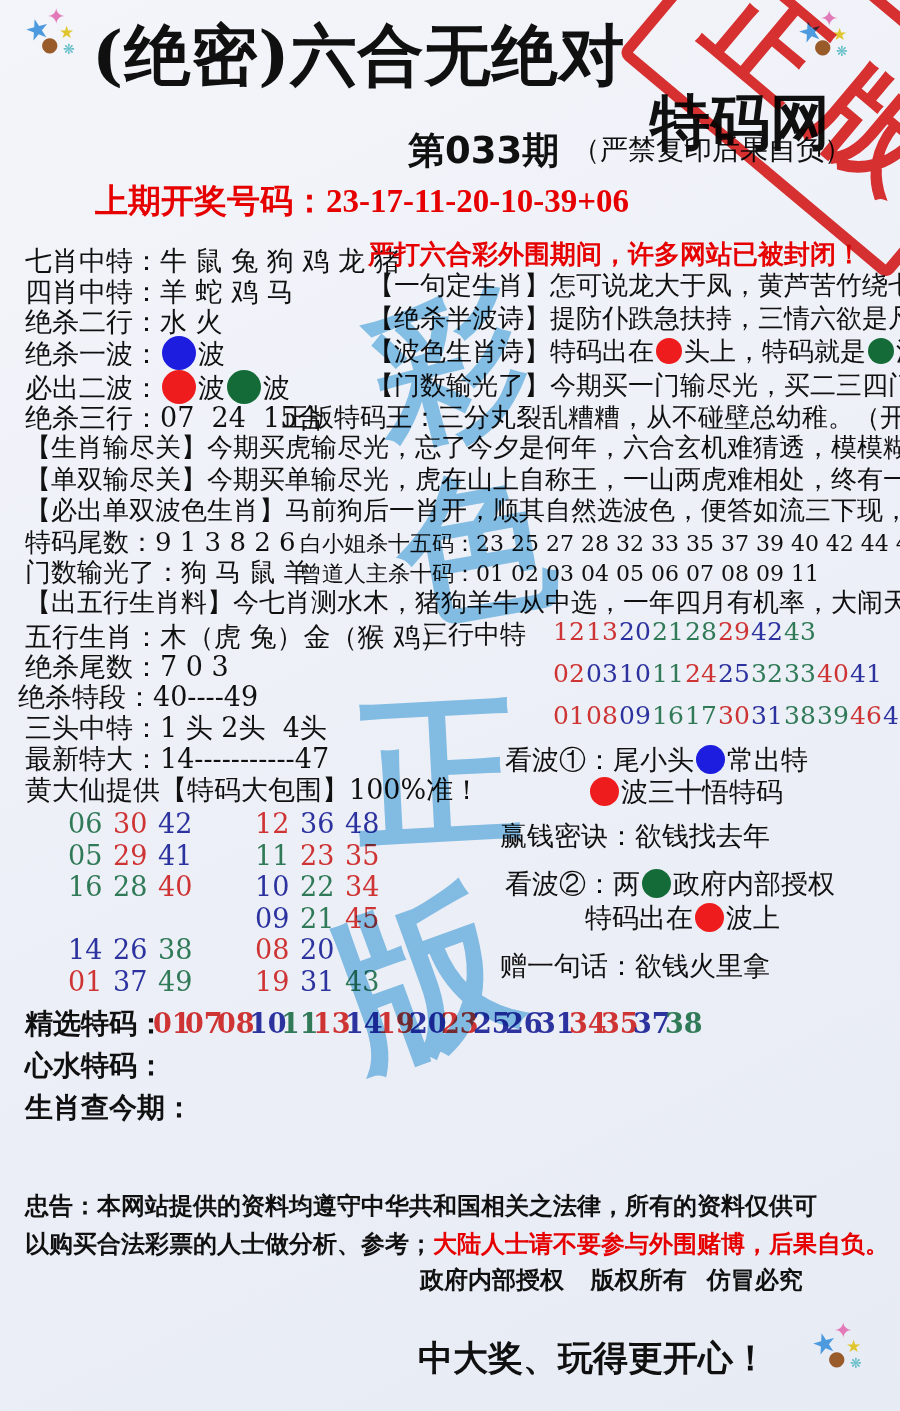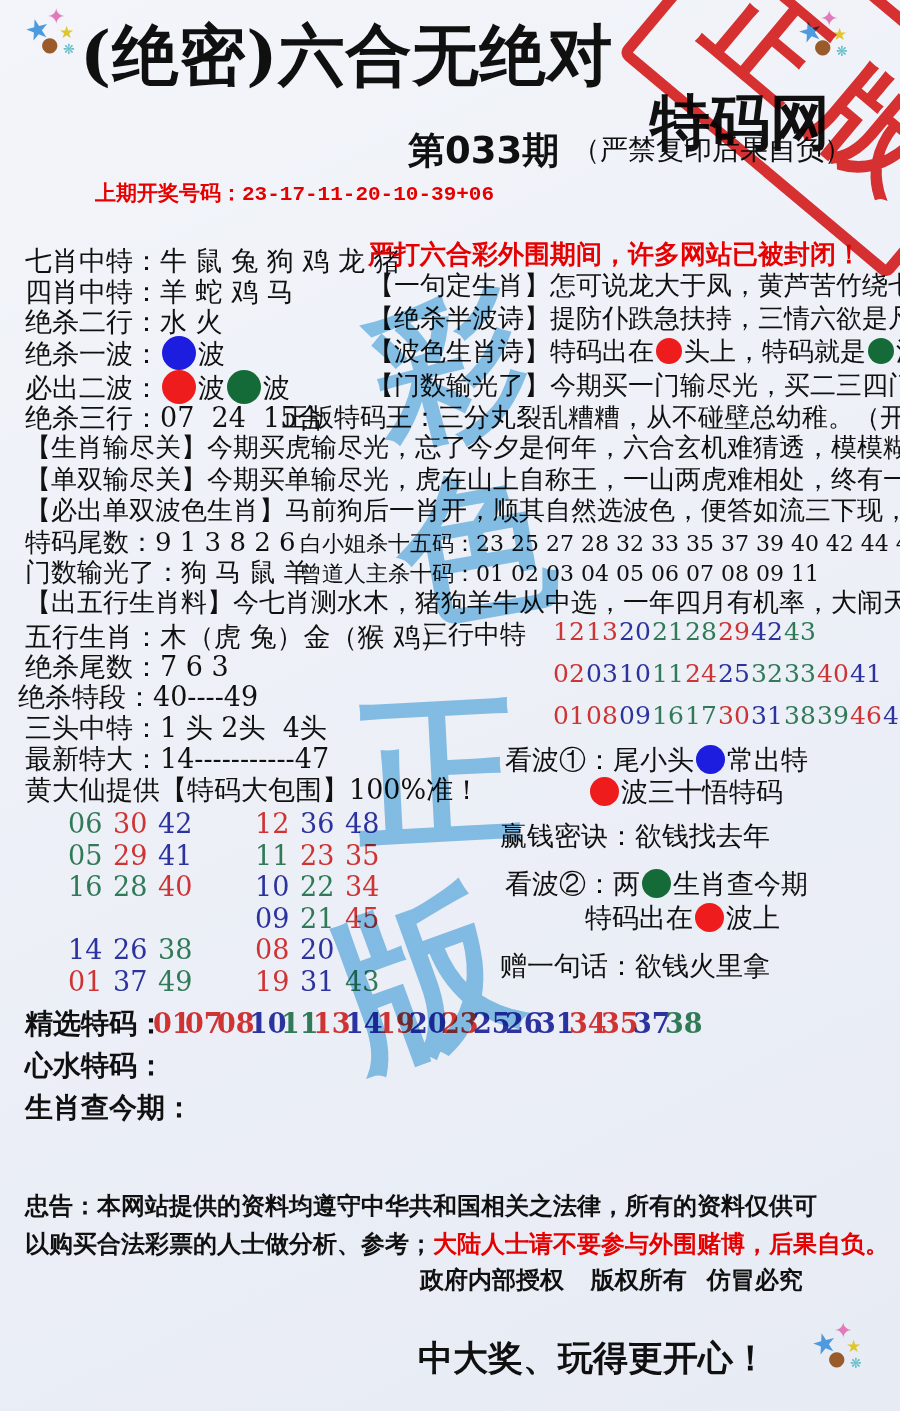--- a/index.html
+++ b/index.html
@@ -12,21 +12,21 @@
   .red{color:#e60000;}
   .t27{font-size:27px;}
   .t26{font-size:26px;}
   .t22{font-size:22px;}
 
   
   .title{font-size:66px;font-weight:600;letter-spacing:1px;}
   .site{font-size:60px;font-weight:600;}
   .issue{font-size:37px;font-weight:bold;font-family:"DejaVu Sans","Liberation Sans",sans-serif;}
   .nocopy{font-size:28px;}
-  .lastdraw{font-size:21px;font-weight:bold;color:#e60000;font-family:Liberation Mono, monospace;}
+  .lastdraw{font-size:33px;font-weight:bold;color:#e60000;font-family:Liberation Serif, serif;}
 
   
   .num{display:inline-block;}
   .cr{color:#cf3434;} .cb{color:#2c339f;} .cg{color:#317a58;}
 
   
   .ball{display:inline-block;width:26px;height:26px;border-radius:50%;vertical-align:-4px;margin:0 2px;}
   .ball.r{background:#ee1c1c;} .ball.b{background:#1d1ddf;} .ball.g{background:#156b38;}
   .bigball .ball{width:34px;height:34px;vertical-align:-7px;}
   .kanbo .ball{width:29px;height:29px;vertical-align:-5px;}
@@ -92,21 +92,21 @@
       <span>❋</span>
     </div>
   <div class="confetti" style="left:812px;top:1322px;">
       <span>★</span>
       <span>✦</span>
       <span>●</span>
       <span>★</span>
       <span>❋</span>
     </div>
 
-  <div class="abs title" style="left:80px;top:18px;">(绝密)六合无绝对</div>
+  <div class="abs title" style="left:92px;top:18px;">(绝密)六合无绝对</div>
   <div class="abs site" style="left:650px;top:88px;">特码网</div>
   <div class="abs issue" style="left:408px;top:130px;">第033期</div>
   <div class="abs nocopy" style="left:572px;top:134px;">（严禁复印后果自负）</div>
   <div class="abs lastdraw" style="left:95px;top:183px;">上期开奖号码：23-17-11-20-10-39+06</div>
 
   <div class="stamp">
     <span>正</span>
     <span>版</span>
   </div>
 
@@ -127,33 +127,33 @@
   <div class="abs t26" style="left:25px;top:433px;">【生肖输尽关】今期买虎输尽光，忘了今夕是何年，六合玄机难猜透，模模糊糊盲目下。（共）</div>
   <div class="abs t26" style="left:25px;top:465px;">【单双输尽关】今期买单输尽光，虎在山上自称王，一山两虎难相处，终有一死或一伤。（桑）</div>
   <div class="abs t26" style="left:25px;top:496px;">【必出单双波色生肖】马前狗后一肖开，顺其自然选波色，便答如流三下现，大眼金睛是老猴。</div>
   <div class="abs t26" style="left:25px;top:528px;">特码尾数：9 1 3 8 2 6</div>
   <div class="abs t22" style="left:300px;top:531px;">白小姐杀十五码：23 25 27 28 32 33 35 37 39 40 42 44 45 47 49</div>
   <div class="abs t26" style="left:25px;top:558px;">门数输光了：狗 马 鼠 羊</div>
   <div class="abs t22" style="left:300px;top:561px;">曾道人主杀十码：01 02 03 04 05 06 07 08 09 11</div>
   <div class="abs t26" style="left:25px;top:588px;">【出五行生肖料】今七肖测水木，猪狗羊牛从中选，一年四月有机率，大闹天庭就是它。</div>
 
   <div class="abs t27" style="left:25px;top:621px;">五行生肖：木（虎 兔）金（猴 鸡）</div>
-  <div class="abs t27" style="left:25px;top:651px;">绝杀尾数：7 6 3</div>
+  <div class="abs t27" style="left:25px;top:651px;">绝杀尾数：7 0 3</div>
   <div class="abs t27" style="left:18px;top:681px;">绝杀特段：40----49</div>
   <div class="abs t27" style="left:25px;top:712px;">三头中特：1 头 2头  4头</div>
   <div class="abs t27" style="left:25px;top:743px;">最新特大：14-----------47</div>
   <div class="abs t27" style="left:25px;top:774px;">黄大仙提供【特码大包围】100%准！</div>
 
   <div class="abs t26" style="left:422px;top:620px;">三行中特</div>
   <div class="abs sanhang-rows" style="left:553px;top:618px;"><div class="numrow"><span class="num cr">12</span><span class="num cr">13</span><span class="num cb">20</span><span class="num cg">21</span><span class="num cg">28</span><span class="num cr">29</span><span class="num cb">42</span><span class="num cg">43</span></div><div class="numrow"><span class="num cr">02</span><span class="num cb">03</span><span class="num cb">10</span><span class="num cg">11</span><span class="num cr">24</span><span class="num cb">25</span><span class="num cg">32</span><span class="num cg">33</span><span class="num cr">40</span><span class="num cb">41</span></div><div class="numrow"><span class="num cr">01</span><span class="num cr">08</span><span class="num cb">09</span><span class="num cg">16</span><span class="num cg">17</span><span class="num cr">30</span><span class="num cb">31</span><span class="num cg">38</span><span class="num cg">39</span><span class="num cr">46</span><span class="num cb">47</span></div></div>
 
   <div class="abs t27 kanbo" style="left:505px;top:744px;"><span>看波①：尾小头</span><span class="ball b"></span><span>常出特</span></div>
   <div class="abs t27 kanbo" style="left:588px;top:776px;"><span class="ball r"></span><span>波三十悟特码</span></div>
   <div class="abs t27" style="left:500px;top:820px;">赢钱密诀：欲钱找去年</div>
-  <div class="abs t27 kanbo" style="left:505px;top:868px;"><span>看波②：两</span><span class="ball g"></span><span>生肖查今期</span></div>
+  <div class="abs t27 kanbo" style="left:505px;top:868px;"><span>看波②：两</span><span class="ball g"></span><span>政府内部授权</span></div>
   <div class="abs t27 kanbo" style="left:585px;top:902px;"><span>特码出在</span><span class="ball r"></span><span>波上</span></div>
   <div class="abs t27" style="left:500px;top:950px;">赠一句话：欲钱火里拿</div>
 
   <div class="abs grid" style="left:68px;top:808px;"><div class="numrow"><span class="num cg">06</span><span class="num cr">30</span><span class="num cb">42</span></div><div class="numrow"><span class="num cg">05</span><span class="num cr">29</span><span class="num cb">41</span></div><div class="numrow"><span class="num cg">16</span><span class="num cg">28</span><span class="num cr">40</span></div><div class="numrow"></div><div class="numrow"><span class="num cb">14</span><span class="num cb">26</span><span class="num cg">38</span></div><div class="numrow"><span class="num cr">01</span><span class="num cb">37</span><span class="num cg">49</span></div></div>
   <div class="abs grid" style="left:255px;top:808px;"><div class="numrow"><span class="num cr">12</span><span class="num cb">36</span><span class="num cb">48</span></div><div class="numrow"><span class="num cg">11</span><span class="num cr">23</span><span class="num cr">35</span></div><div class="numrow"><span class="num cb">10</span><span class="num cg">22</span><span class="num cr">34</span></div><div class="numrow"><span class="num cb">09</span><span class="num cg">21</span><span class="num cr">45</span></div><div class="numrow"><span class="num cr">08</span><span class="num cb">20</span></div><div class="numrow"><span class="num cr">19</span><span class="num cb">31</span><span class="num cg">43</span></div></div>
 
   <div class="abs label28" style="left:25px;top:1008px;">精选特码：</div>
   <div class="abs jx" style="left:153px;top:1008px;"><span class="num cr">01</span><span class="num cr">07</span><span class="num cr">08</span><span class="num cb">10</span><span class="num cg">11</span><span class="num cr">13</span><span class="num cb">14</span><span class="num cr">19</span><span class="num cb">20</span><span class="num cr">23</span><span class="num cb">25</span><span class="num cb">26</span><span class="num cb">31</span><span class="num cr">34</span><span class="num cr">35</span><span class="num cb">37</span><span class="num cg">38</span></div>
   <div class="abs label28" style="left:25px;top:1050px;">心水特码：</div>
   <div class="abs label28" style="left:25px;top:1092px;">生肖查今期：</div>

